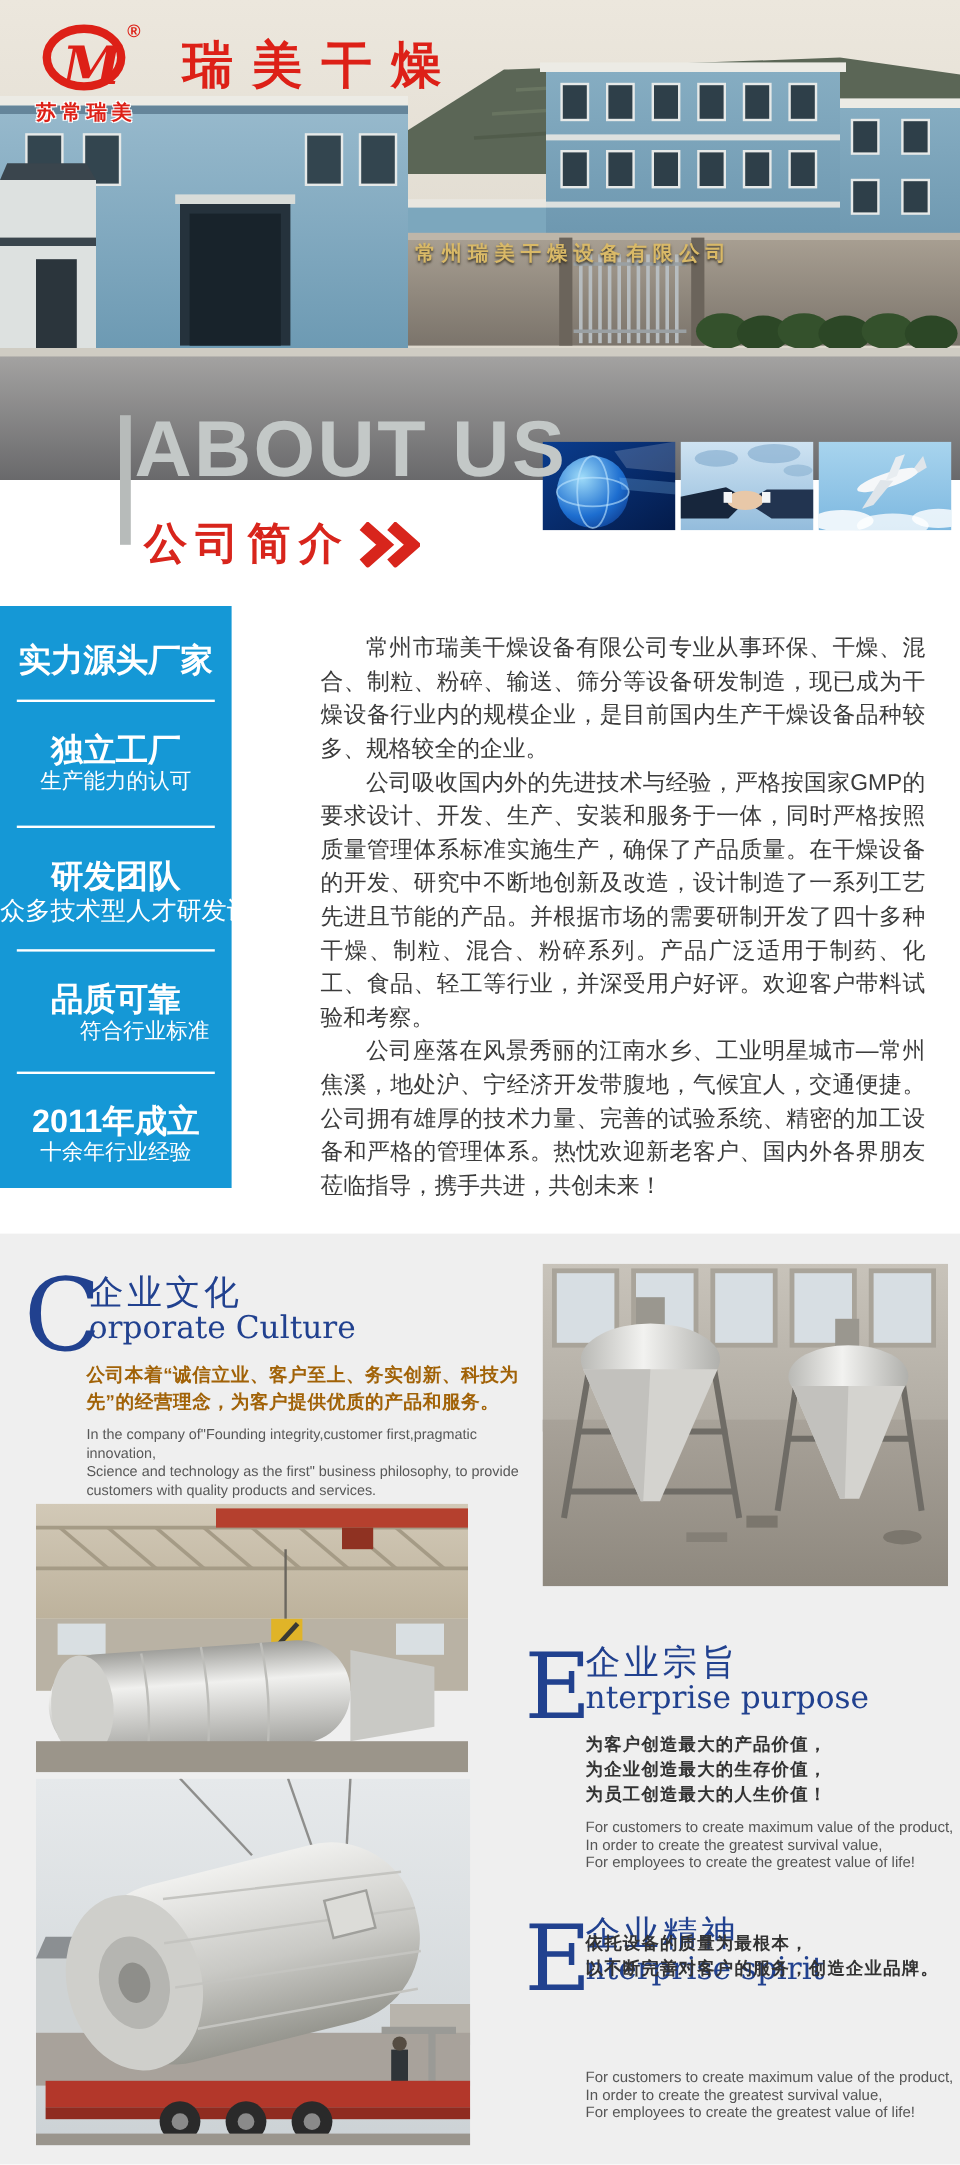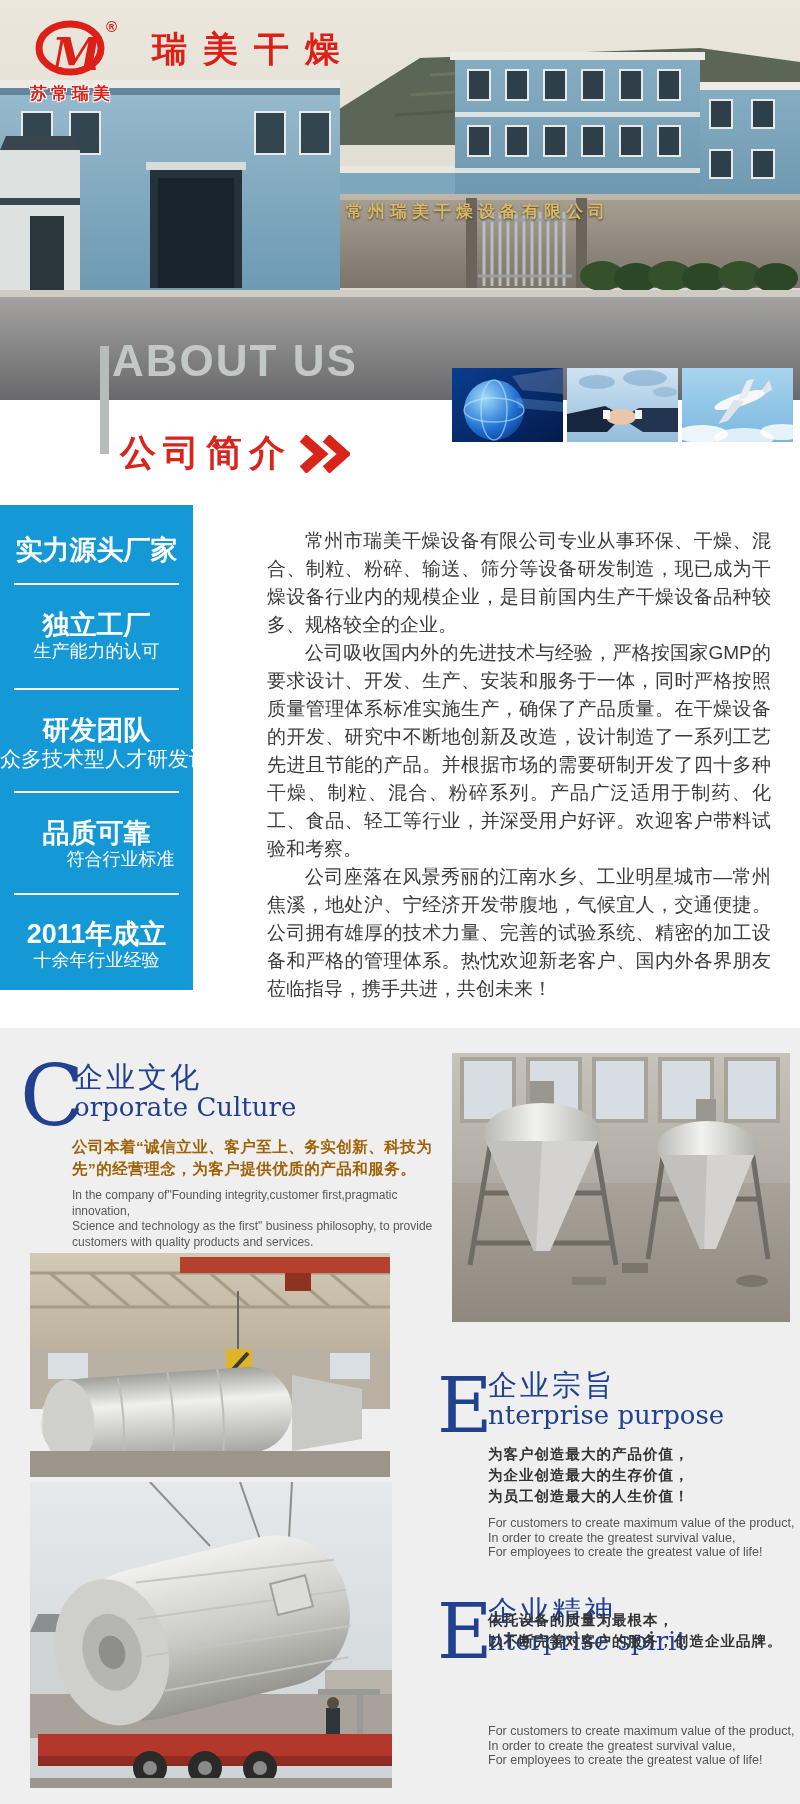--- a/index.html
+++ b/index.html
@@ -3,26 +3,26 @@
 <meta charset="utf-8">
 <style>
   html,body{margin:0;padding:0;background:#ffffff;}
   .page{position:relative;width:800px;height:1804px;background:#fff;overflow:hidden;
         font-family:"Liberation Sans",sans-serif;color:#333;}
   .abs{position:absolute;}
   
   .hero{left:0;top:0;width:800px;height:400px;}
   .logo-caption{left:30px;top:82px;width:120px;font-size:17px;font-weight:bold;color:#dd2017;
     letter-spacing:4px;text-shadow:-1px -1px 0 #fff,1px -1px 0 #fff,-1px 1px 0 #fff,1px 1px 0 #fff;}
-  .brand{left:152px;top:26px;font-family:"DejaVu Serif",serif;font-weight:bold;font-size:35px;
+  .brand{left:152px;top:26px;font-family:"DejaVu Serif",serif;font-weight:bold;font-size:42px;
     color:#dd2017;letter-spacing:16px;white-space:nowrap;}
   .wall-sign{left:346px;top:200px;width:300px;font-size:17px;font-weight:bold;color:#d9b967;
     letter-spacing:5px;text-shadow:0 1px 2px rgba(40,35,20,.8);white-space:nowrap;}
   
-  .about-en{left:112px;top:336px;font-size:44px;font-weight:bold;color:#c3c8c7;letter-spacing:2px;white-space:nowrap;z-index:4;}
+  .about-en{left:112px;top:336px;font-size:66px;font-weight:bold;color:#c3c8c7;letter-spacing:2px;white-space:nowrap;z-index:4;}
   .vbar{left:100px;top:346px;width:9px;height:108px;background:#b7bbba;z-index:5;}
   .about-zh{left:120px;top:400px;font-size:36px;font-weight:bold;color:#d8251c;letter-spacing:7px;z-index:5;display:flex;align-items:center;margin-top:29px;}
   .about-zh svg{margin-left:6px;}
   .thumb{top:368px;width:111px;height:74px;z-index:3;overflow:hidden;}
   
   .sidebar{left:0;top:505px;width:193px;height:485px;background:#1598d6;z-index:2;}
   .sb-t{position:absolute;left:0;width:193px;text-align:center;color:#fff;font-weight:bold;font-size:27px;white-space:nowrap;}
   .sb-s{position:absolute;left:0;width:193px;text-align:center;color:#fff;font-size:18px;white-space:nowrap;}
   .sb-s.small{font-size:21px;}
   .sb-hr{position:absolute;left:14px;width:165px;height:2px;background:#fff;}

